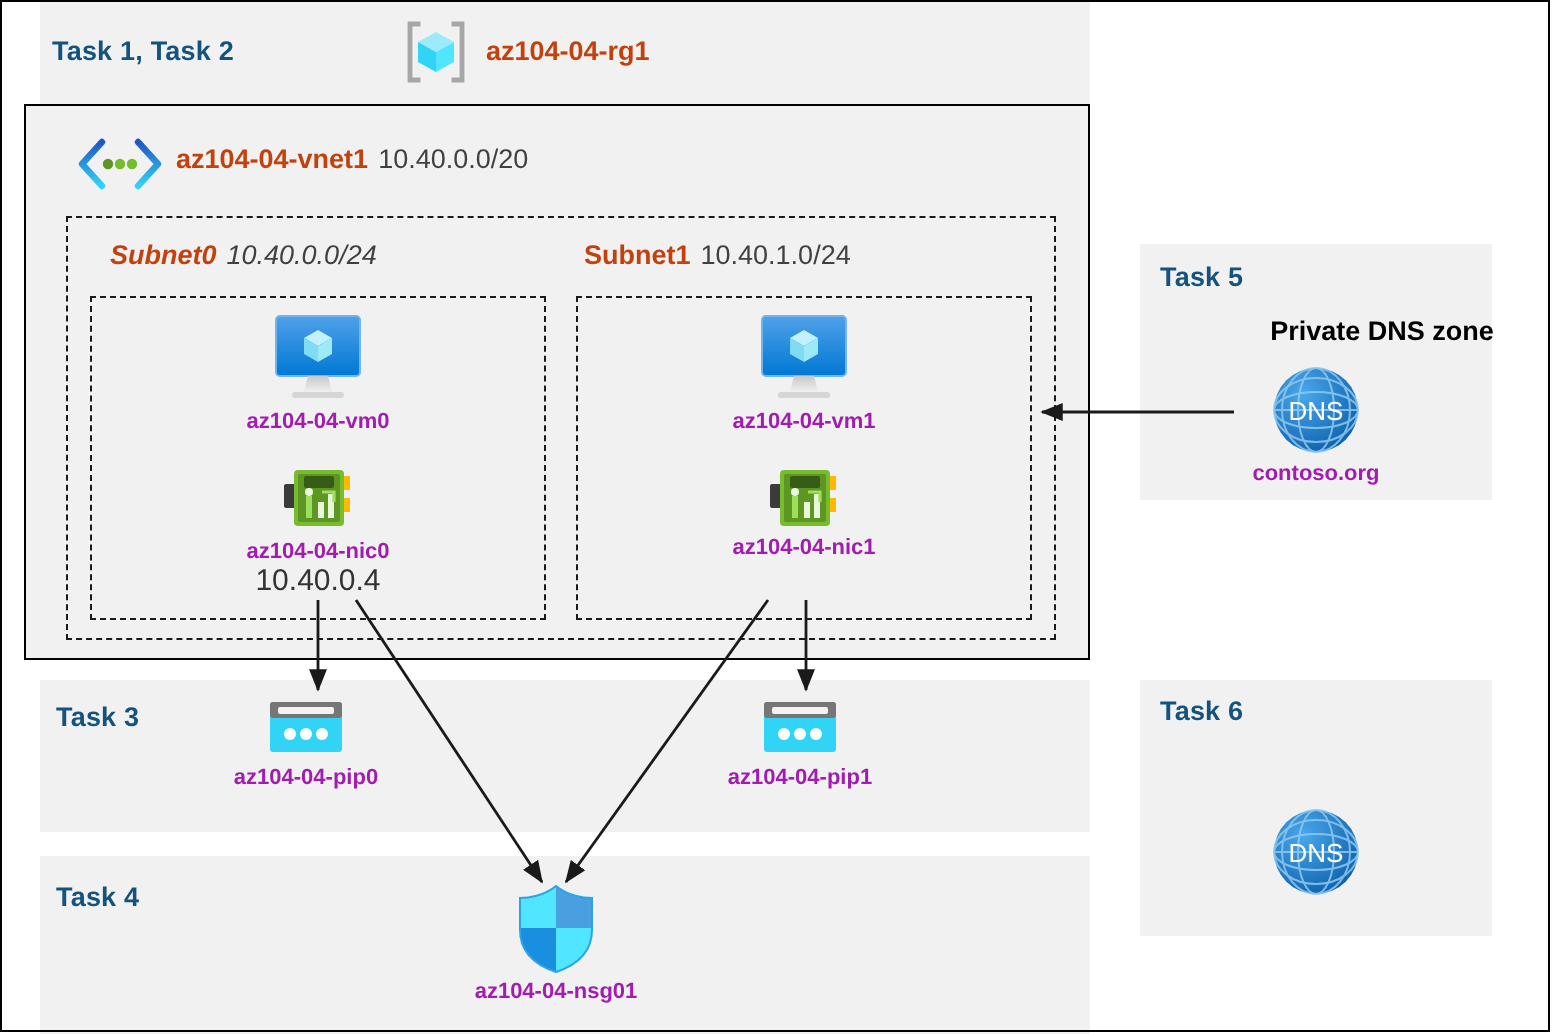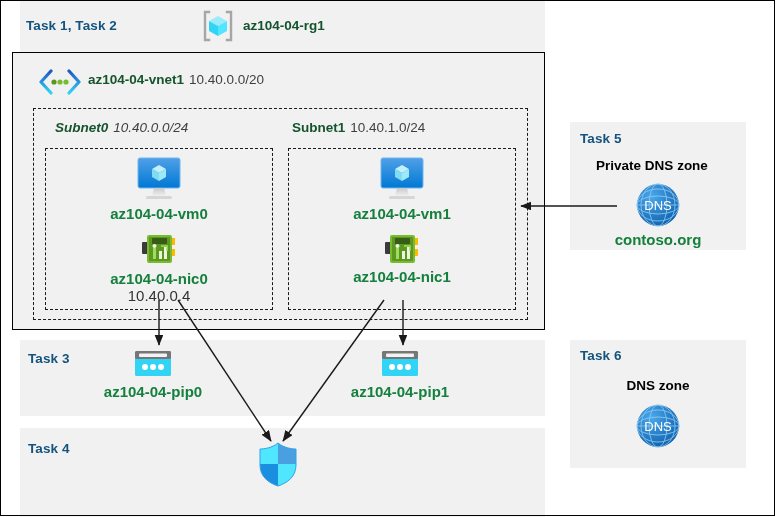--- a/index.html
+++ b/index.html
@@ -49,35 +49,35 @@
 
   
   .task-label{
     color:#13537e;
     font-weight:bold;
     font-size:13.5px;
     letter-spacing:.1px;
     white-space:nowrap;
   }
   .title-bold{
-    color:#14532d;
+    color:#c2410c;
     font-weight:bold;
     font-size:13.5px;
     white-space:nowrap;
   }
   .title-plain{
     color:#404040;
     font-weight:normal;
     font-size:13.5px;
     white-space:nowrap;
   }
   .node-name{
-    color:#15803d;
+    color:#a21caf;
     font-weight:bold;
-    font-size:15px;
+    font-size:11px;
     text-align:center;
     white-space:nowrap;
   }
   .node-sub{
     color:#333333;
     font-weight:normal;
     font-size:15px;
     text-align:center;
     white-space:nowrap;
   }
@@ -91,21 +91,21 @@
 
   #subnet0-title{left:55px;top:120px;display:flex;gap:5px;align-items:baseline;font-style:italic;}
   #subnet1-title{left:292px;top:120px;display:flex;gap:5px;align-items:baseline;}
 
   #task3-label{left:28px;top:351px;}
   #task4-label{left:28px;top:441px;}
   #task5-label{left:580px;top:131px;}
   #task6-label{left:580px;top:348px;}
 
   #task5-heading{left:570px;top:158px;width:164px;text-align:center;
-     font-weight:bold;font-size:13.5px;color:#000;}
+     font-weight:bold;font-size:13.5px;color:#000;padding-left:39px;}
   #task6-heading{left:570px;top:378px;width:176px;text-align:center;
      font-weight:bold;font-size:13.5px;color:#000;}
 
   
   .node{position:absolute;text-align:center;}
 
   
   .ico{display:block;}
 
   
@@ -293,20 +293,21 @@
         </defs>
         <g clip-path="url(#shclip)">
           <rect x="2" y="0" width="20" height="23" fill="#50e6ff"></rect>
           <rect x="22" y="0" width="20" height="23" fill="#4a9fe0"></rect>
           <rect x="2" y="23" width="20" height="25" fill="#1a8fe0"></rect>
           <rect x="22" y="23" width="20" height="25" fill="#50e6ff"></rect>
         </g>
         <path d="M22,2 C16,7 8,8 4,8 L4,24 C4,36 13,42 22,45 C31,42 40,36 40,24 L40,8 C36,8 28,7 22,2 Z" fill="none" stroke="#2aa3e8" stroke-width="1"></path>
       </svg>
     </div>
+    <div class="node-name" style="margin-top:2px;">az104-04-nsg01</div>
   </div>
 
   <div class="abs task-label" id="task5-label">Task 5</div>
   <div class="abs" id="task5-heading">Private DNS zone</div>
 
   <div class="node" style="left:598px;top:182px;width:120px;">
     <div style="display:flex;justify-content:center;">
       <svg class="ico" width="46" height="46" viewBox="0 0 46 46">
         <defs>
           <radialGradient id="dnsg" cx="35%" cy="30%" r="75%">
@@ -322,21 +323,20 @@
           <ellipse cx="23" cy="23" rx="21" ry="9"></ellipse>
           <ellipse cx="23" cy="23" rx="21" ry="16"></ellipse>
         </g>
         <text x="23" y="28" text-anchor="middle" font-family="Liberation Sans, sans-serif" font-size="13" fill="#ffffff">DNS</text>
       </svg>
     </div>
     <div class="node-name" style="margin-top:3px;">contoso.org</div>
   </div>
 
   <div class="abs task-label" id="task6-label">Task 6</div>
-  <div class="abs" id="task6-heading">DNS zone</div>
 
   <div class="node" style="left:598px;top:403px;width:120px;">
     <div style="display:flex;justify-content:center;">
       <svg class="ico" width="46" height="46" viewBox="0 0 46 46">
         <circle cx="23" cy="23" r="21" fill="url(#dnsg)"></circle>
         <g stroke="#8fc9f0" stroke-width="1" fill="none" opacity="0.85">
           <ellipse cx="23" cy="23" rx="9" ry="21"></ellipse>
           <ellipse cx="23" cy="23" rx="17" ry="21"></ellipse>
           <line x1="2" y1="23" x2="44" y2="23"></line>
           <ellipse cx="23" cy="23" rx="21" ry="9"></ellipse>

